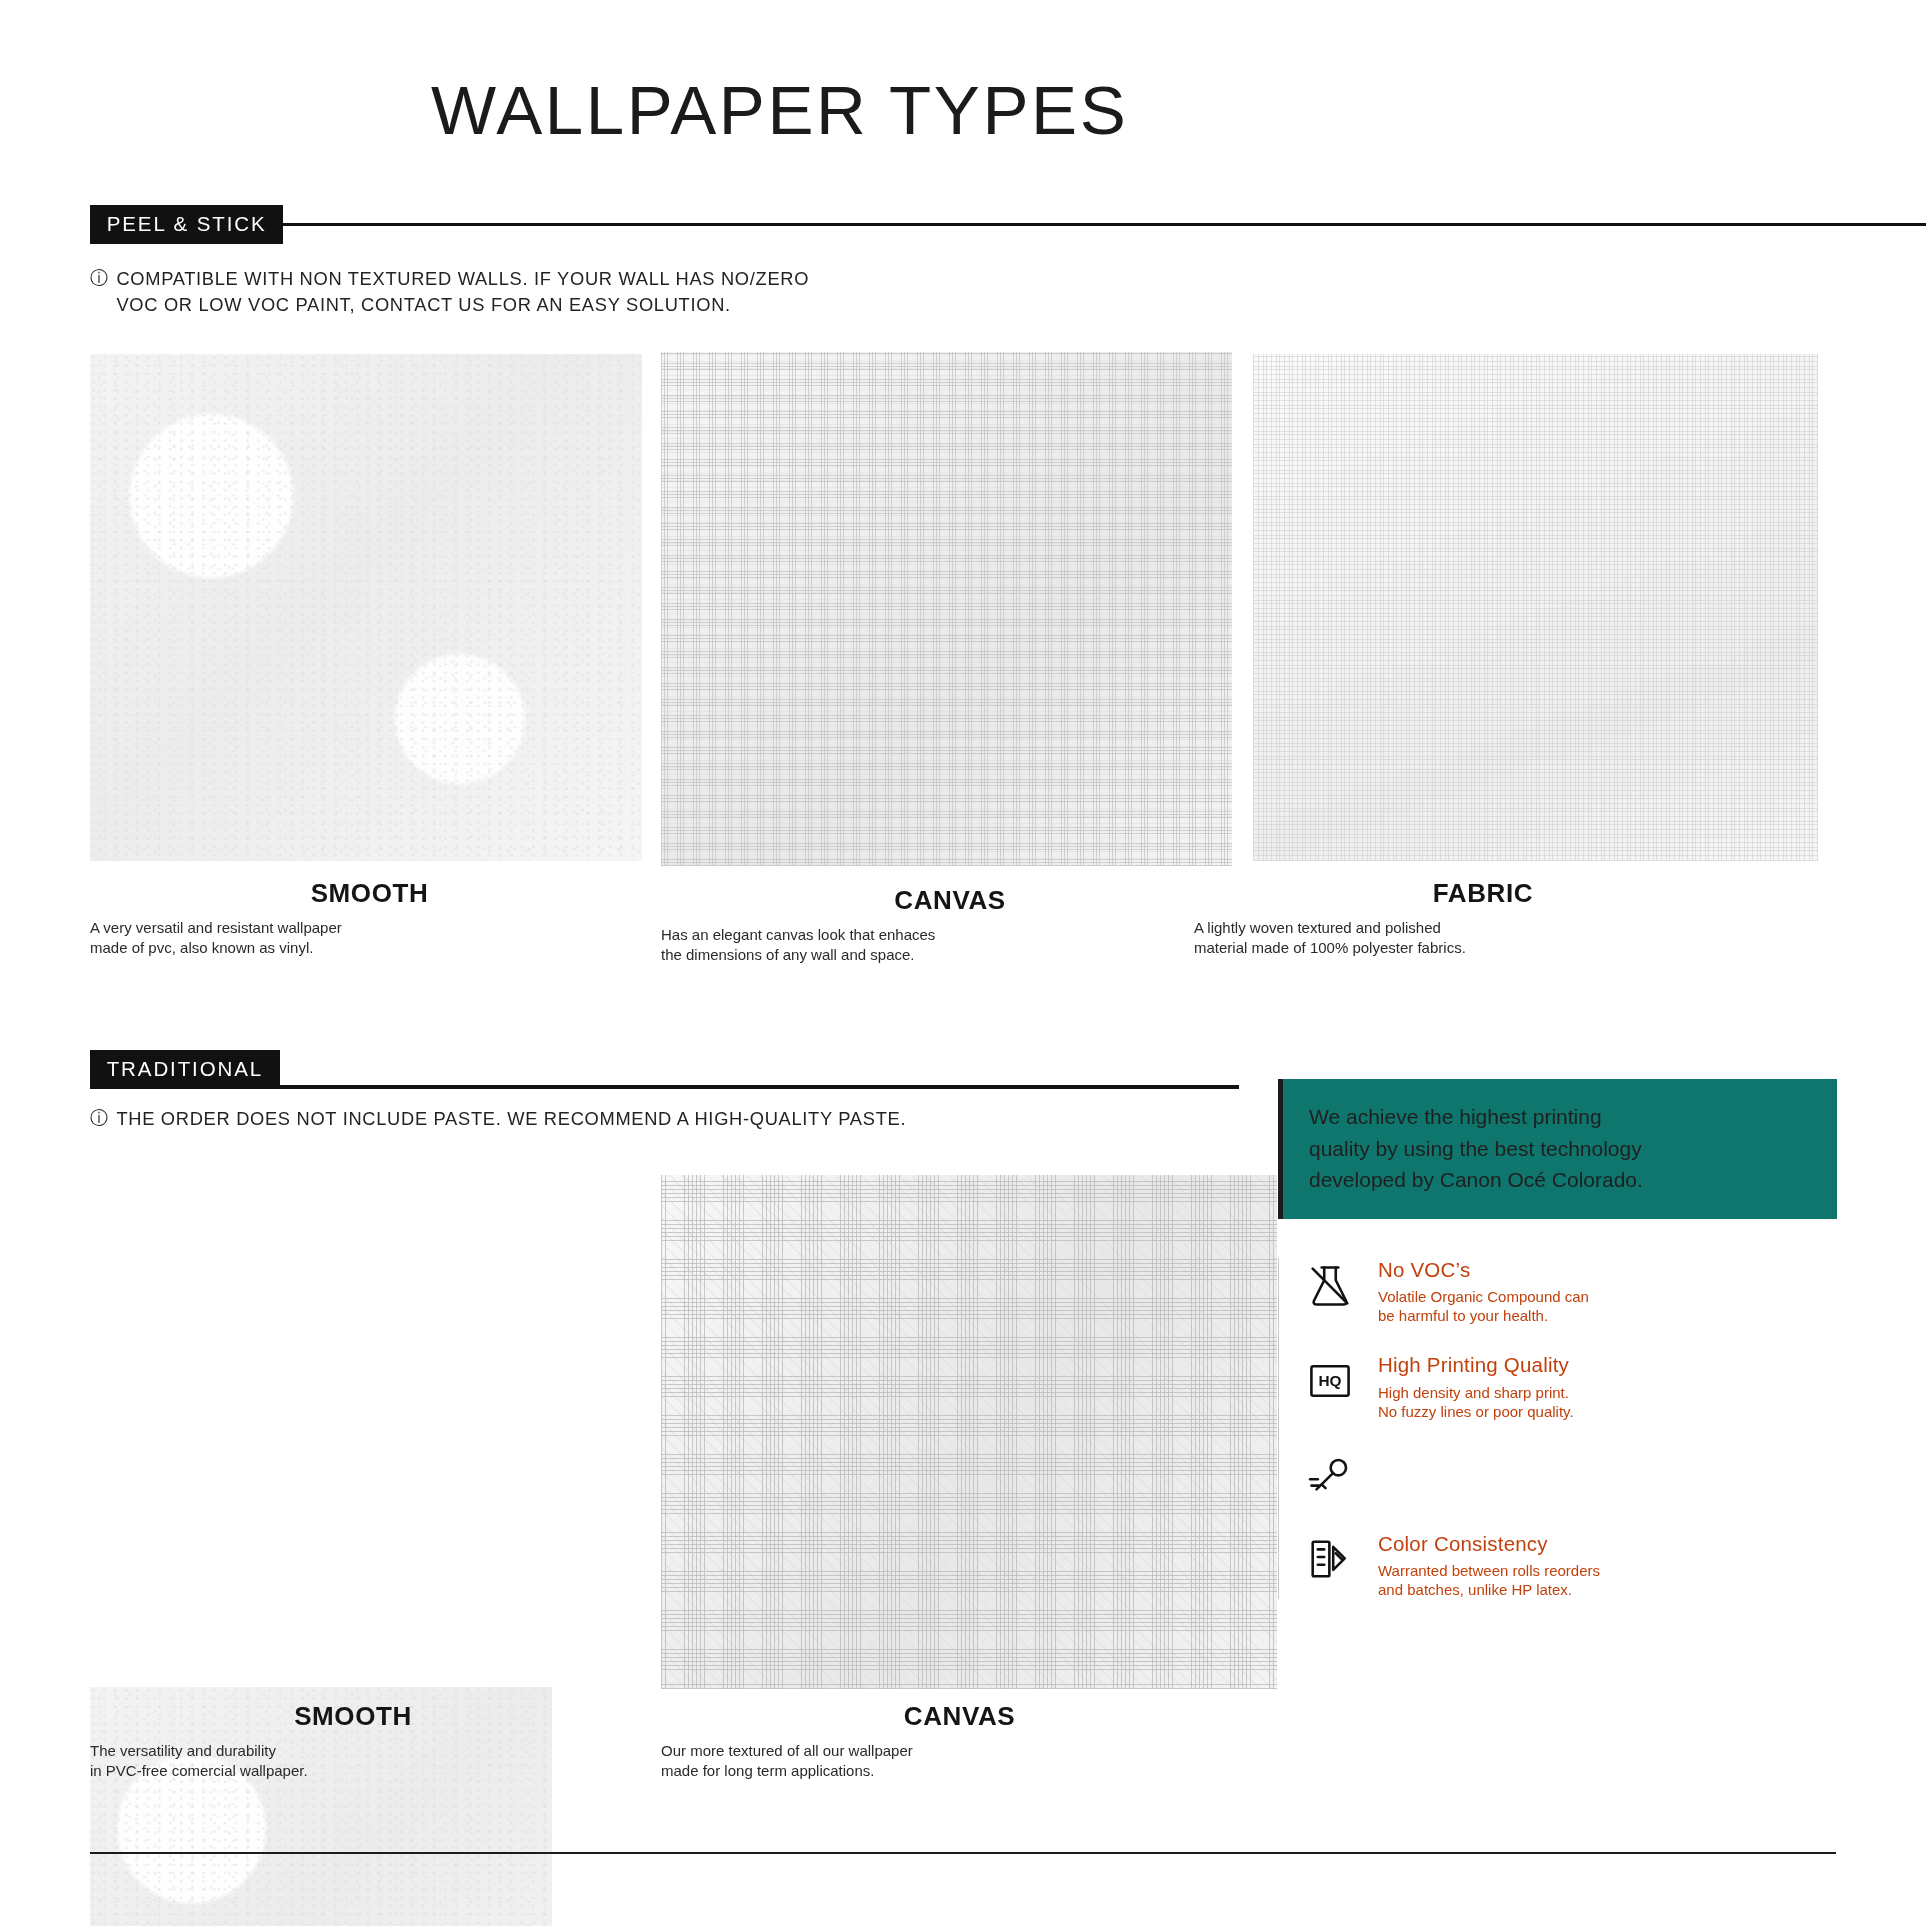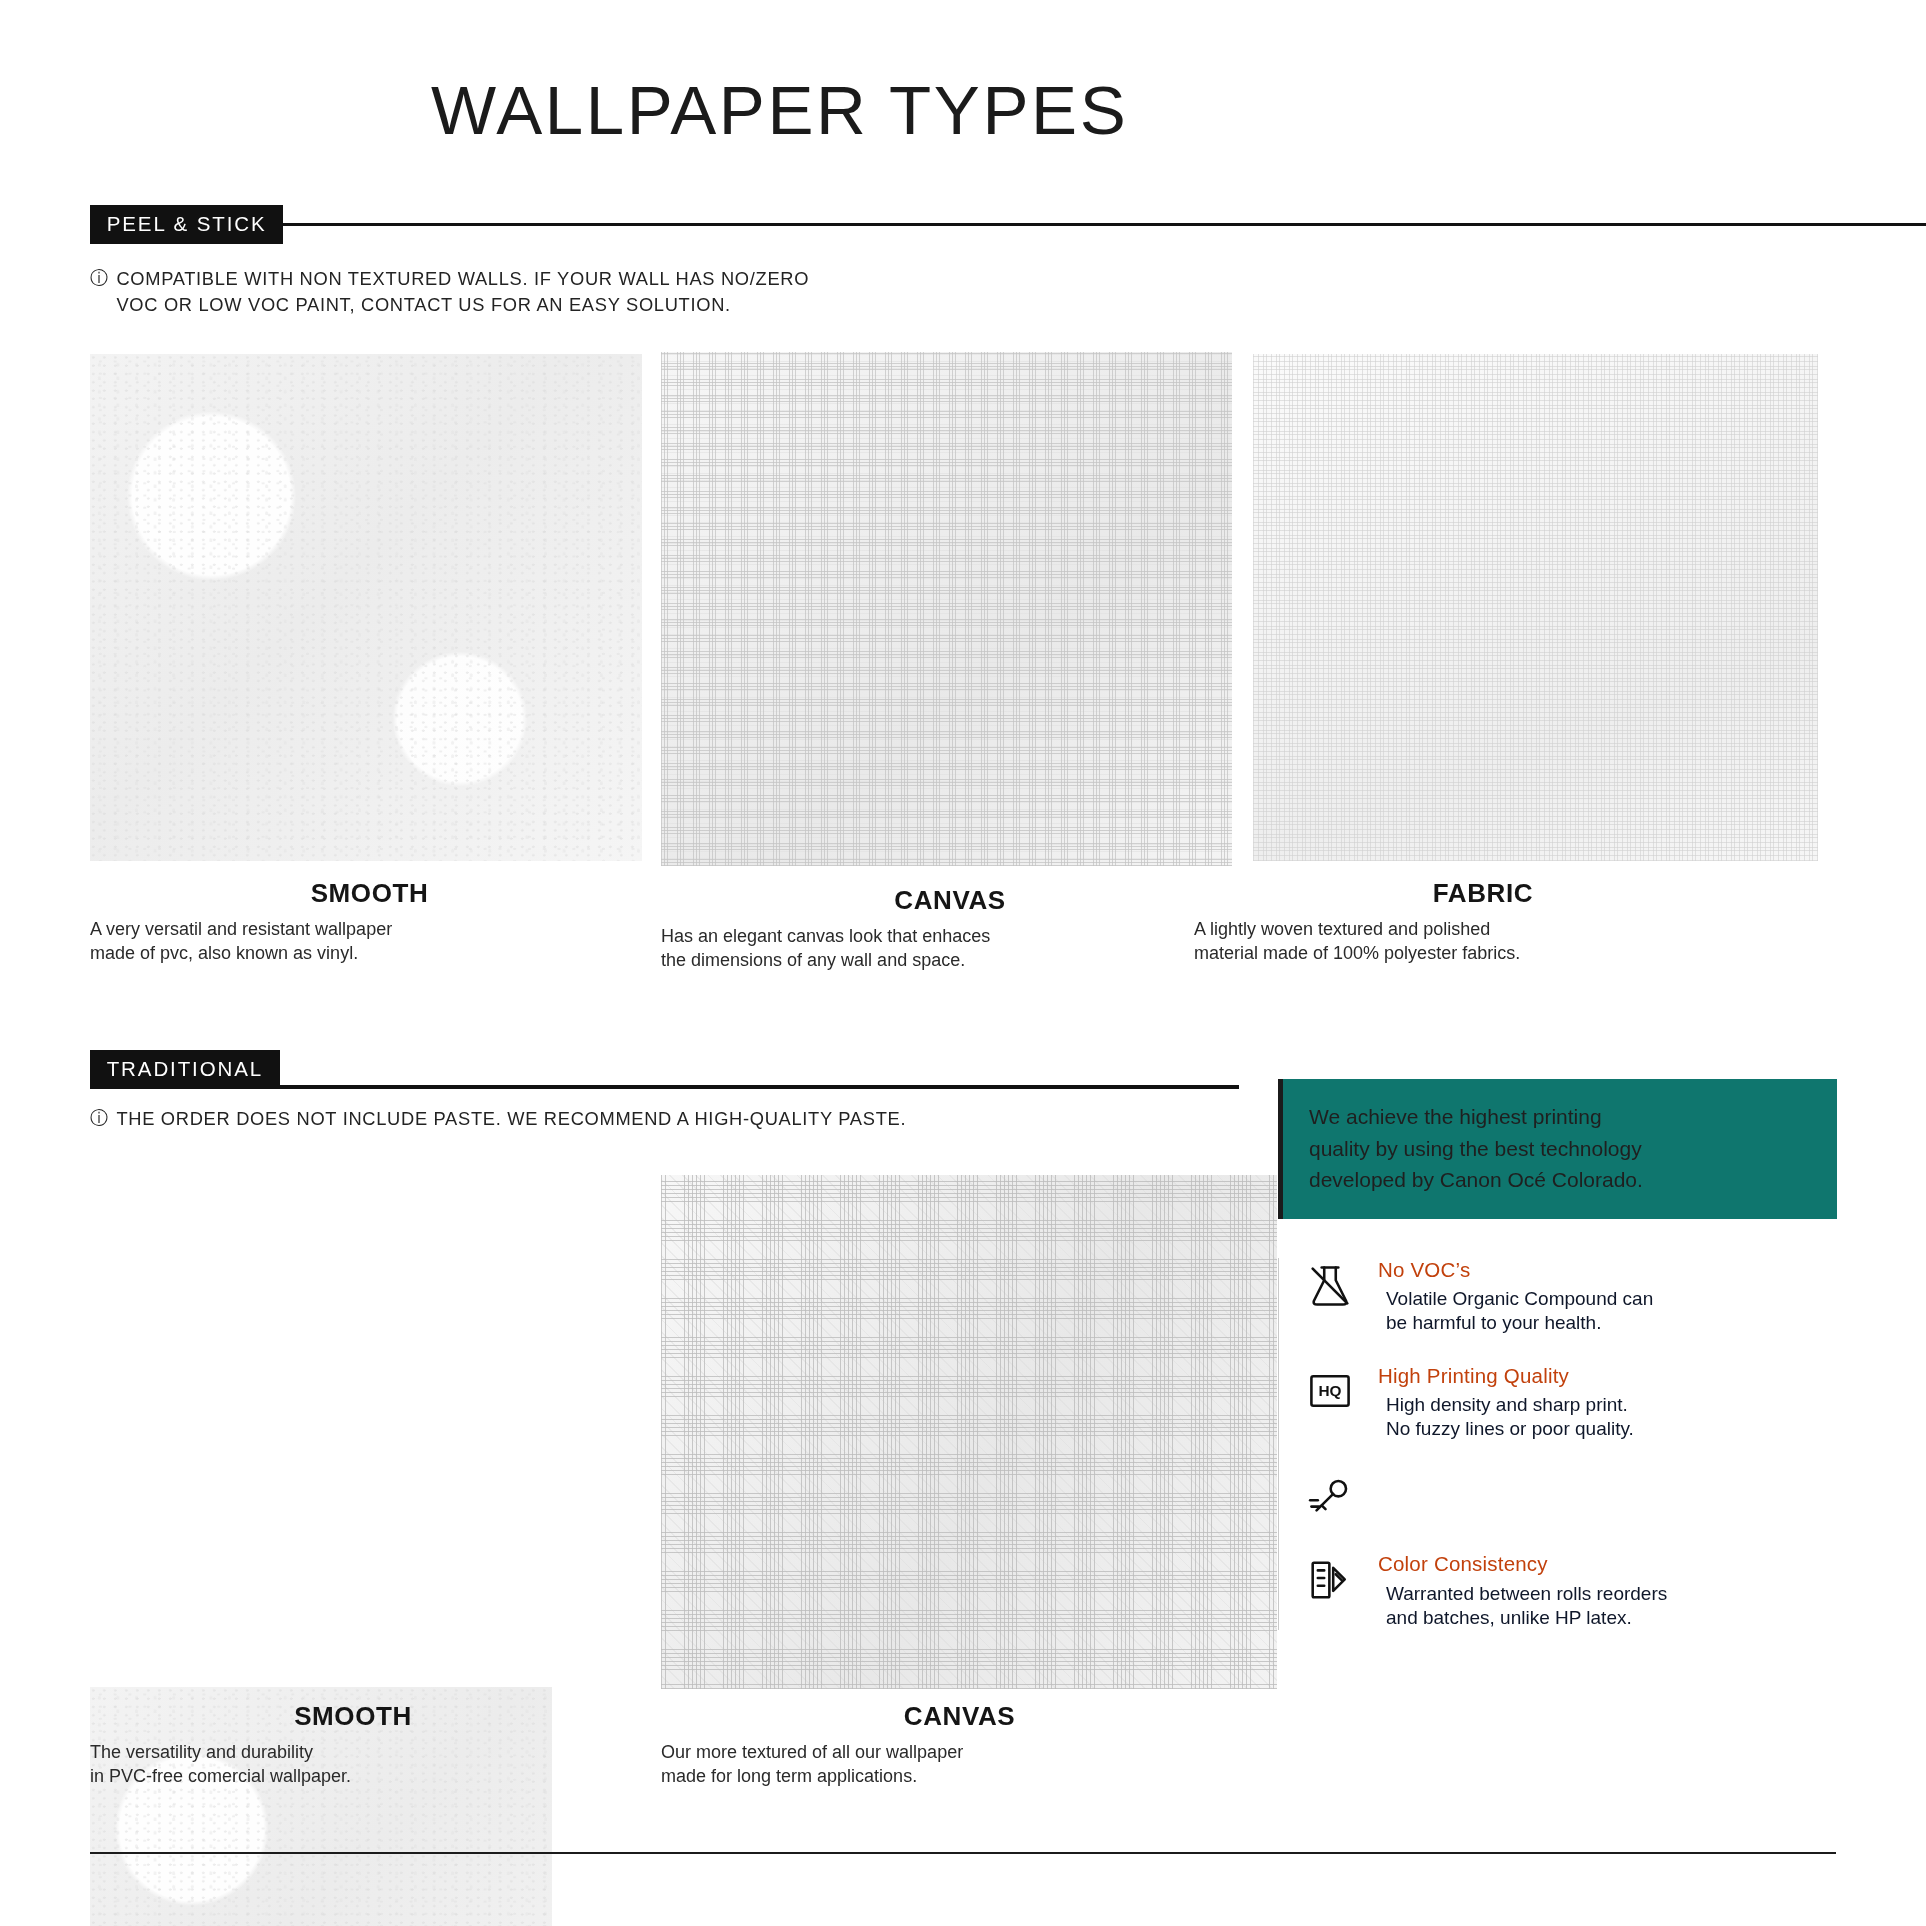--- a/index.html
+++ b/index.html
@@ -122,21 +122,21 @@
   }
   .cap h3 {
     font-size: 26px;
     font-weight: 700;
     letter-spacing: 0.6px;
     color: #151515;
     margin-bottom: 9px;
     text-align: center;
   }
   .cap p {
-    font-size: 18px;
+    font-size: 15px;
     font-weight: 300;
     line-height: 1.33;
     color: #2a2a2a;
   }
 
   
   .quote {
     position: absolute;
     background: #0f766e;
     border-left: 5.8px solid #1b1b1b;
@@ -168,25 +168,24 @@
     align-items: center;
   }
   .feature .txt h4 {
     font-size: 20.5px;
     font-weight: 400;
     color: #c2410c;
     margin-bottom: 5.1px;
     letter-spacing: 0.2px;
   }
   .feature .txt p {
-    font-size: 19px;
+    font-size: 15px;
     font-weight: 300;
     line-height: 1.28;
-    color: #0f172a;
-    margin-left: 8px;
+    color: #c2410c;
   }
 
   .footer-rule {
     position: absolute;
     left: 90px;
     top: 1852px;
     width: 1746px;
     height: 1.9px;
     background: #1b1b1b;
   }

